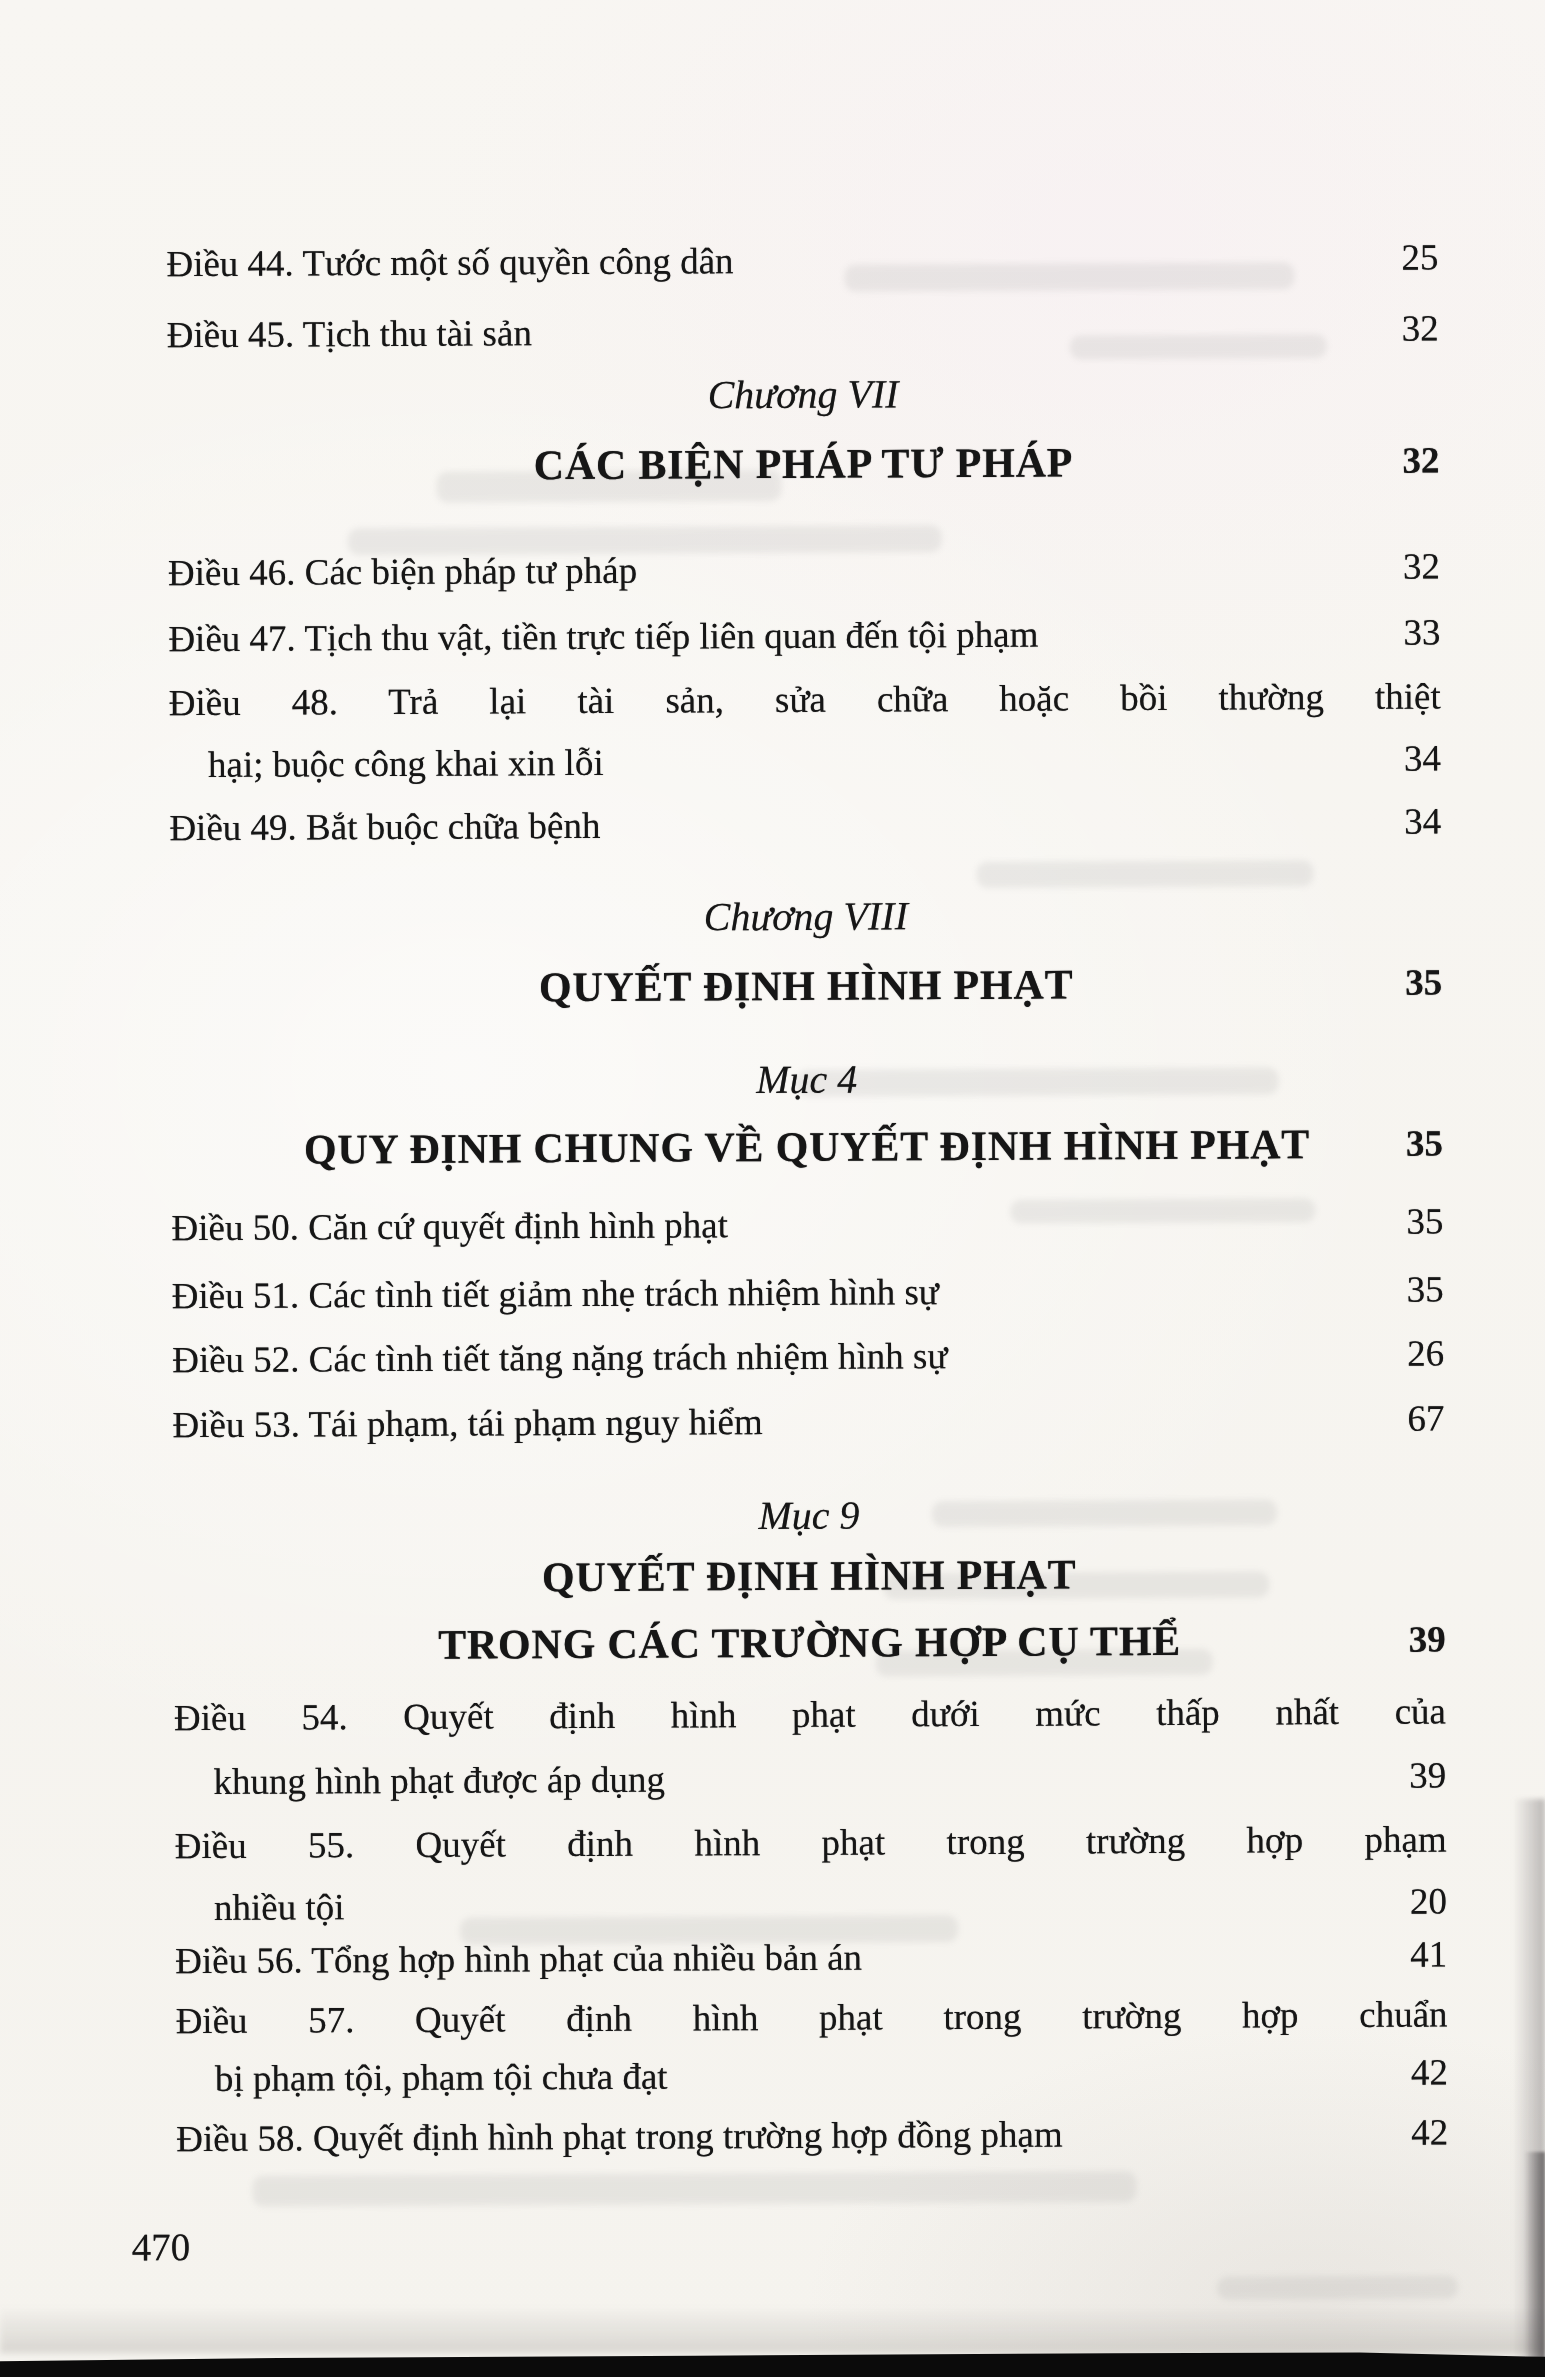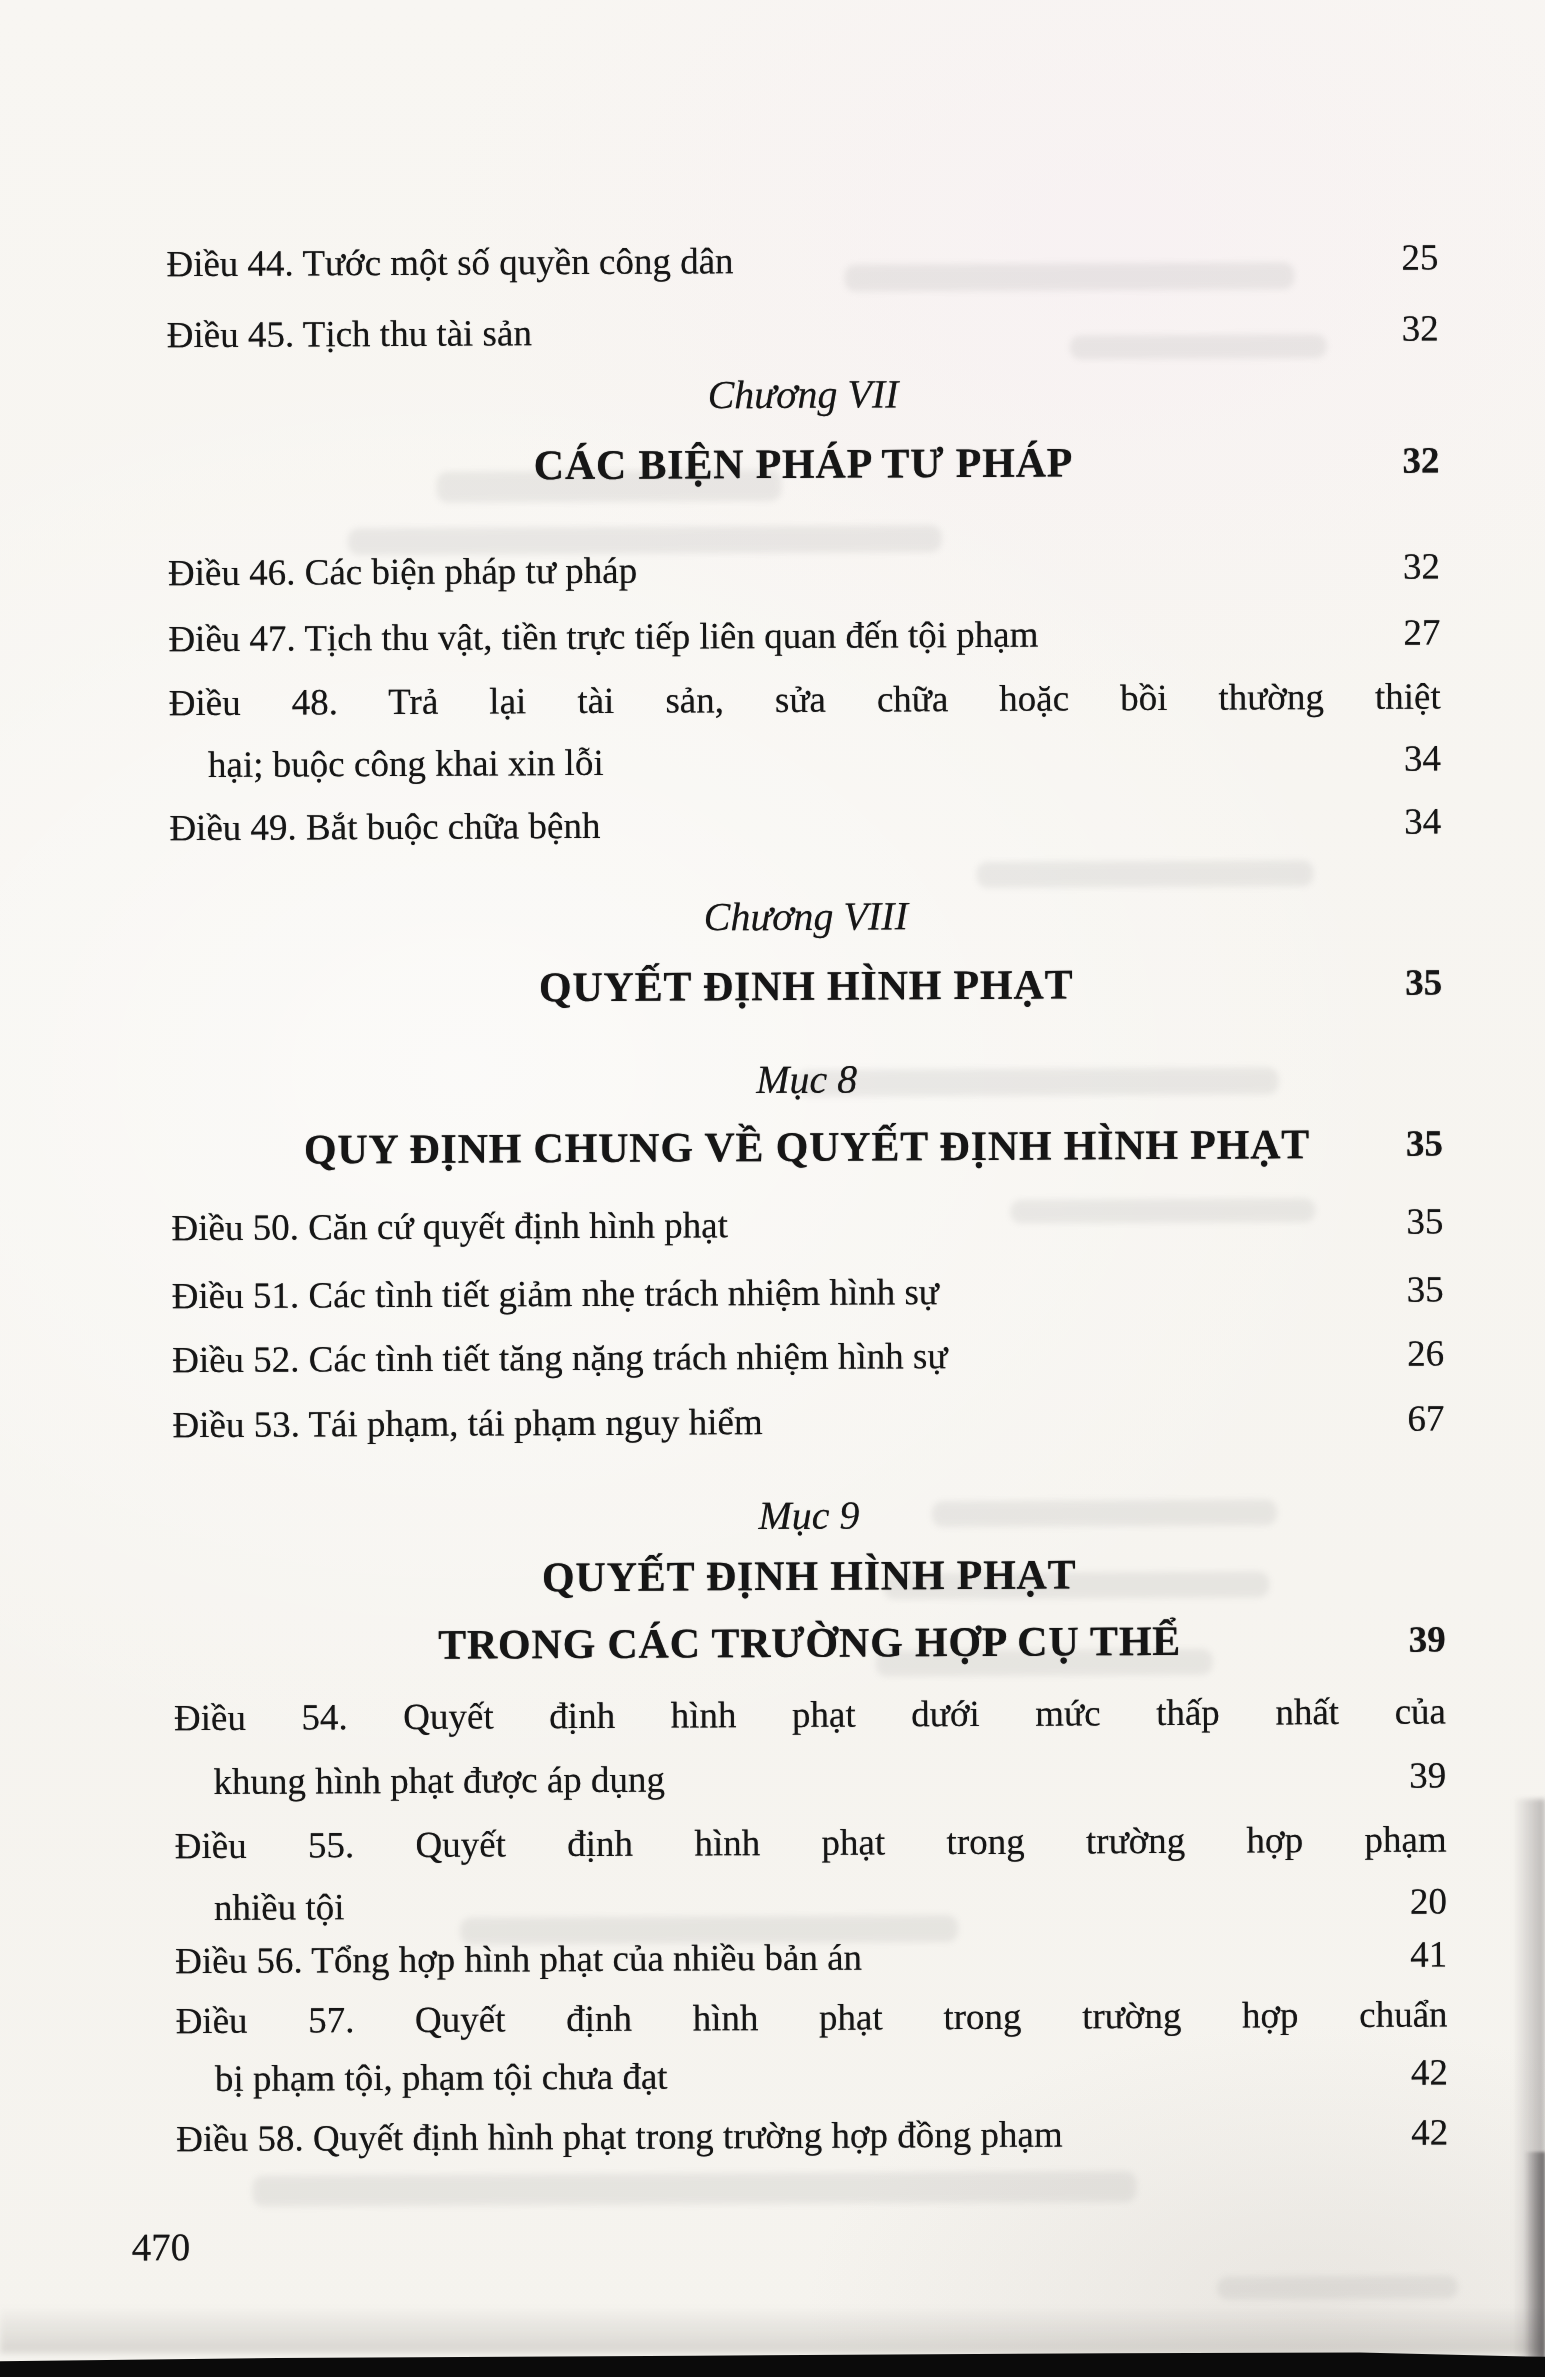--- a/index.html
+++ b/index.html
@@ -96,21 +96,21 @@
     <span class="t">CÁC BIỆN PHÁP TƯ PHÁP</span>
     <span class="pg">32</span>
   </div>
 
   <div class="row entry" style="top:546px">
     <span class="t">Điều 46. Các biện pháp tư pháp</span>
     <span class="pg">32</span>
   </div>
   <div class="row entry" style="top:612px">
     <span class="t">Điều 47. Tịch thu vật, tiền trực tiếp liên quan đến tội phạm</span>
-    <span class="pg">27</span>
+    <span class="pg">33</span>
   </div>
   <div class="row jfull" style="top:676px">
     <span class="t" style="display:inline">Điều 48. Trả lại tài sản, sửa chữa hoặc bồi thường thiệt</span>
   </div>
   <div class="row cont" style="top:738px">
     <span class="t">hại; buộc công khai xin lỗi</span>
     <span class="pg">34</span>
   </div>
   <div class="row entry" style="top:801px">
     <span class="t">Điều 49. Bắt buộc chữa bệnh</span>
@@ -119,21 +119,21 @@
 
   <div class="row chapter" style="top:893px">
     <span class="t">Chương VIII</span>
   </div>
   <div class="row heading" style="top:962px">
     <span class="t">QUYẾT ĐỊNH HÌNH PHẠT</span>
     <span class="pg">35</span>
   </div>
 
   <div class="row section" style="top:1056px">
-    <span class="t">Mục 8</span>
+    <span class="t">Mục 4</span>
   </div>
   <div class="row heading" style="top:1123px">
     <span class="t">QUY ĐỊNH CHUNG VỀ QUYẾT ĐỊNH HÌNH PHẠT</span>
     <span class="pg">35</span>
   </div>
 
   <div class="row entry" style="top:1201px">
     <span class="t">Điều 50. Căn cứ quyết định hình phạt</span>
     <span class="pg">35</span>
   </div>

